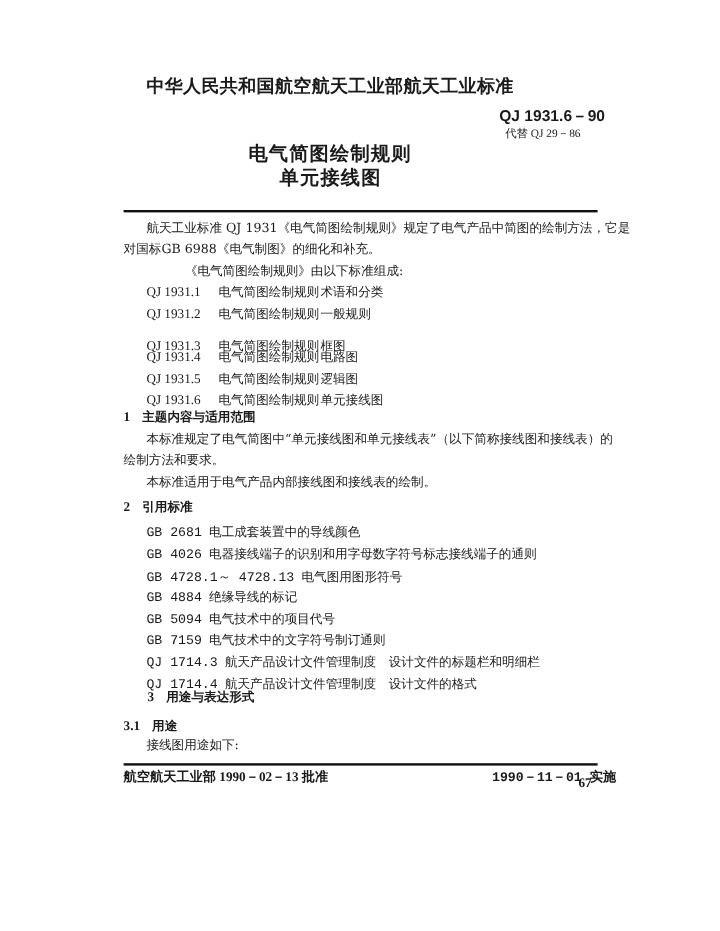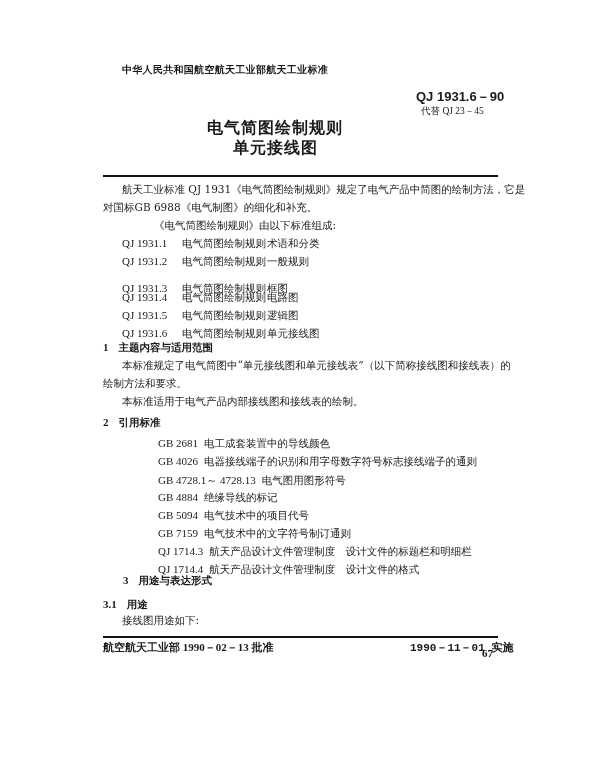--- a/index.html
+++ b/index.html
@@ -13,21 +13,21 @@
       position: relative;
       overflow: hidden;
       font-family: "DejaVu Serif", "Liberation Serif", serif;
       color: #1a1a1a;
     }
     .abs { position: absolute; white-space: nowrap; }
     .org-header {
       left: 122px; top: 63px;
       font-family: "DejaVu Sans", "Liberation Sans", sans-serif;
       font-weight: bold;
-      font-size: 10px;
+      font-size: 15px;
       letter-spacing: 0.3px;
     }
     .std-number {
       left: 416px; top: 88px;
       font-family: Liberation Sans, sans-serif;
       font-weight: bold;
       font-size: 13px;
     }
     .replaces {
       left: 421px; top: 105px;
@@ -59,24 +59,23 @@
     .std-row { position: absolute; left: 122px; white-space: nowrap; font-size: 10.5px; }
     .std-row .code {
       display: inline-block;
       width: 60px;
       font-family: "Liberation Serif", serif;
       font-size: 11px;
     }
     .std-row .series { display: inline-block; width: 85px; }
     .ref-row { position: absolute; left: 122px; white-space: nowrap; font-size: 10.5px; }
     .ref-row .code {
-      font-family: Liberation Serif, serif;
+      font-family: Liberation Mono, monospace;
       font-size: 11px;
       margin-right: 6px;
-      margin-left: 36px;
     }
     .section-heading {
       position: absolute;
       left: 103px;
       font-family: "DejaVu Sans", "Liberation Sans", sans-serif;
       font-weight: bold;
       font-size: 10.5px;
       white-space: nowrap;
     }
     .section-heading .num {
@@ -103,21 +102,21 @@
       font-weight: bold;
     }
   </style>
 </head>
 <body>
 
 <div>
 
   <div class="abs org-header">中华人民共和国航空航天工业部航天工业标准</div>
   <div class="abs std-number">QJ 1931.6－90</div>
-  <div class="abs replaces">代替  QJ 23－45</div>
+  <div class="abs replaces">代替  QJ 29－86</div>
   <div class="abs title1">电气简图绘制规则</div>
   <div class="abs title2">单元接线图</div>
 
   <div class="rule" style="top:175px;"></div>
 
   <div class="line" style="left:122px; top:183px;">航天工业标准 QJ 1931《电气简图绘制规则》规定了电气产品中简图的绘制方法，它是</div>
   <div class="line" style="left:103px; top:201px;">对国标GB 6988《电气制图》的细化和补充。</div>
   <div class="line" style="left:122px; top:219px;margin-left:32px;">《电气简图绘制规则》由以下标准组成:</div>
 
   <div class="std-row" style="top:237px;">

